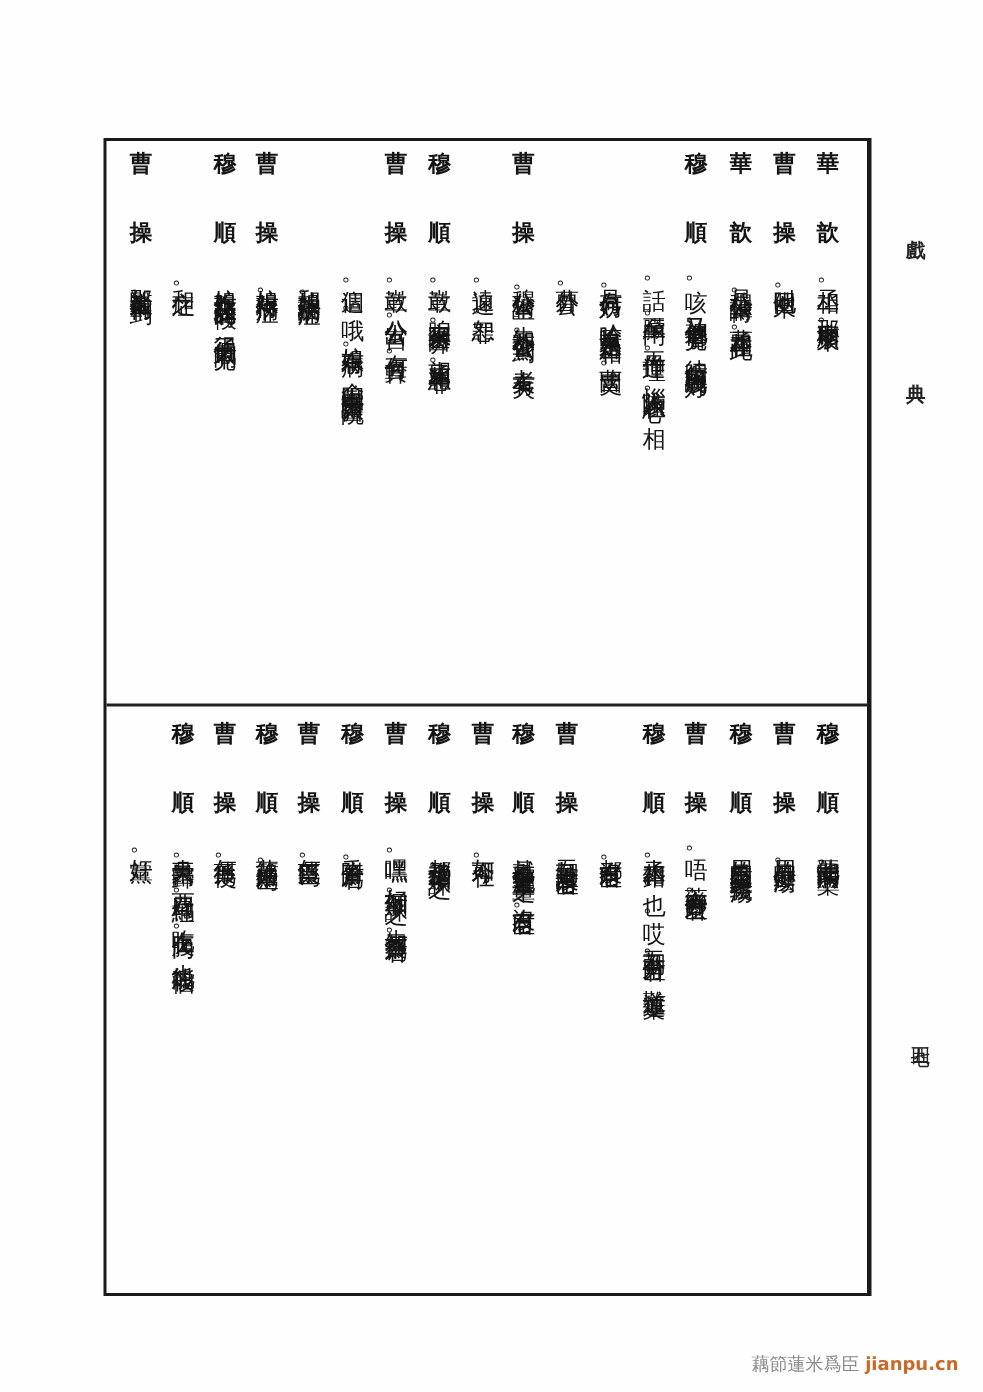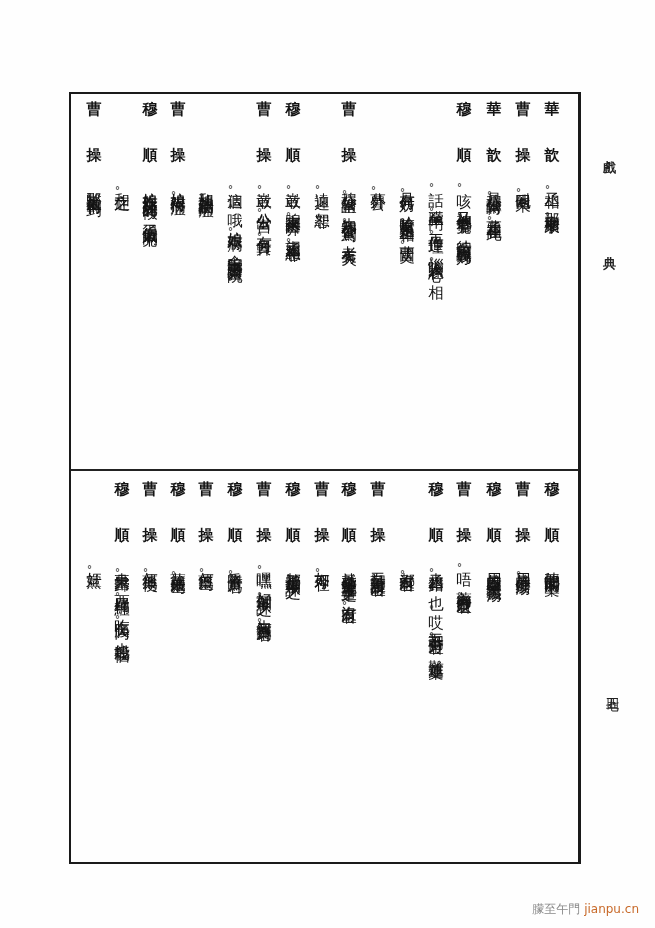--- a/index.html
+++ b/index.html
@@ -11,21 +11,21 @@
              border-top:2px solid #222; }
   .col { position:absolute; width:20px; display:flex; flex-direction:column; align-items:center; }
   .spk { font-size:15px; font-weight:bold; line-height:18px; text-align:center; }
   .spk span { display:block; height:46px; }
   .txt { position:absolute; writing-mode:vertical-rl; text-orientation:upright;
          font-size:15.5px; line-height:20px; letter-spacing:1.6px; white-space:nowrap; }
   .margin { position:absolute; writing-mode:vertical-rl; text-orientation:upright;
             font-size:13px; font-weight:bold; color:#222; }
   .wm { position:absolute; right:16px; bottom:10px; font-size:12px; color:#8a8a8a;
         font-family:"DejaVu Sans", sans-serif; }
-  .wm b { color:#c86a2a; font-weight:normal; }
+  .wm b { color:#c86a2a; font-weight:bold; }
 </style>
 </head>
 <body>
 
 <div class="frame"></div>
 <div class="divider"></div>
 
 <div class="margin" style="left:600px;top:150px;">戲</div>
 <div class="margin" style="left:600px;top:246px;">典</div>
 <div class="margin" style="left:603px;top:688px;font-weight:normal;">五七四</div>
@@ -163,15 +163,15 @@
     <div class="txt" style="left: 140px; top: 560px;">何藥爲使。</div>
     <div class="col spk" style="left: 112px; top: 480px;">
       <span>穆</span>
       <span>順</span>
     </div>
     <div class="txt" style="left: 112px; top: 560px;">東吳當歸。西蜀橘紅。吃在腹內。也能殺個</div>
     <div class="txt" style="left: 84px; top: 560px;">奸黨。</div>
   </div>
 
 <div class="wm">
-  <span>朦至午門</span>
+  <span>藕節蓮米爲臣</span>
   <b>jianpu.cn</b>
 </div>
 
 </body></html>

